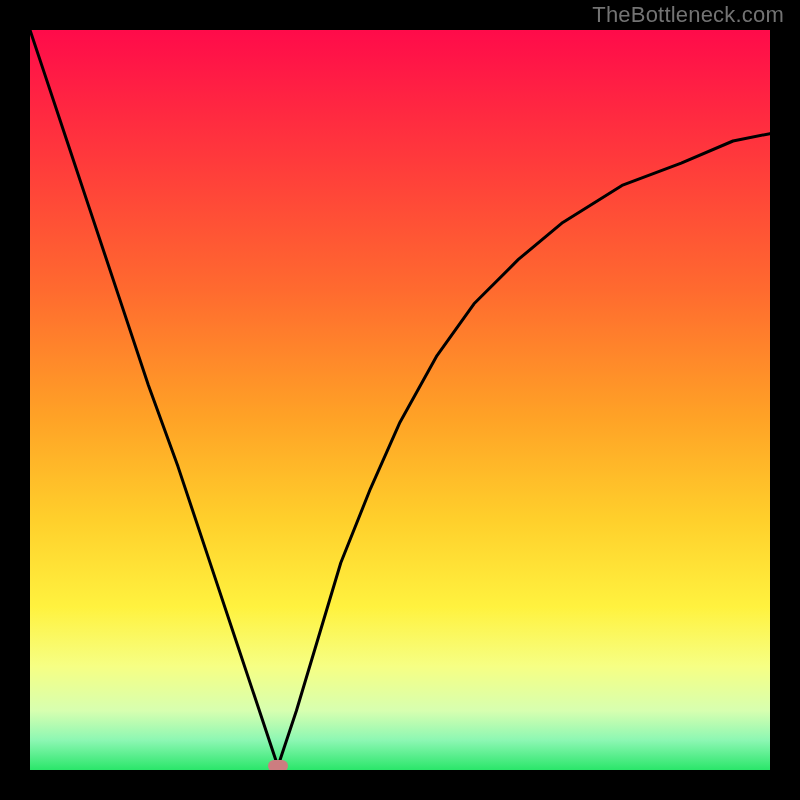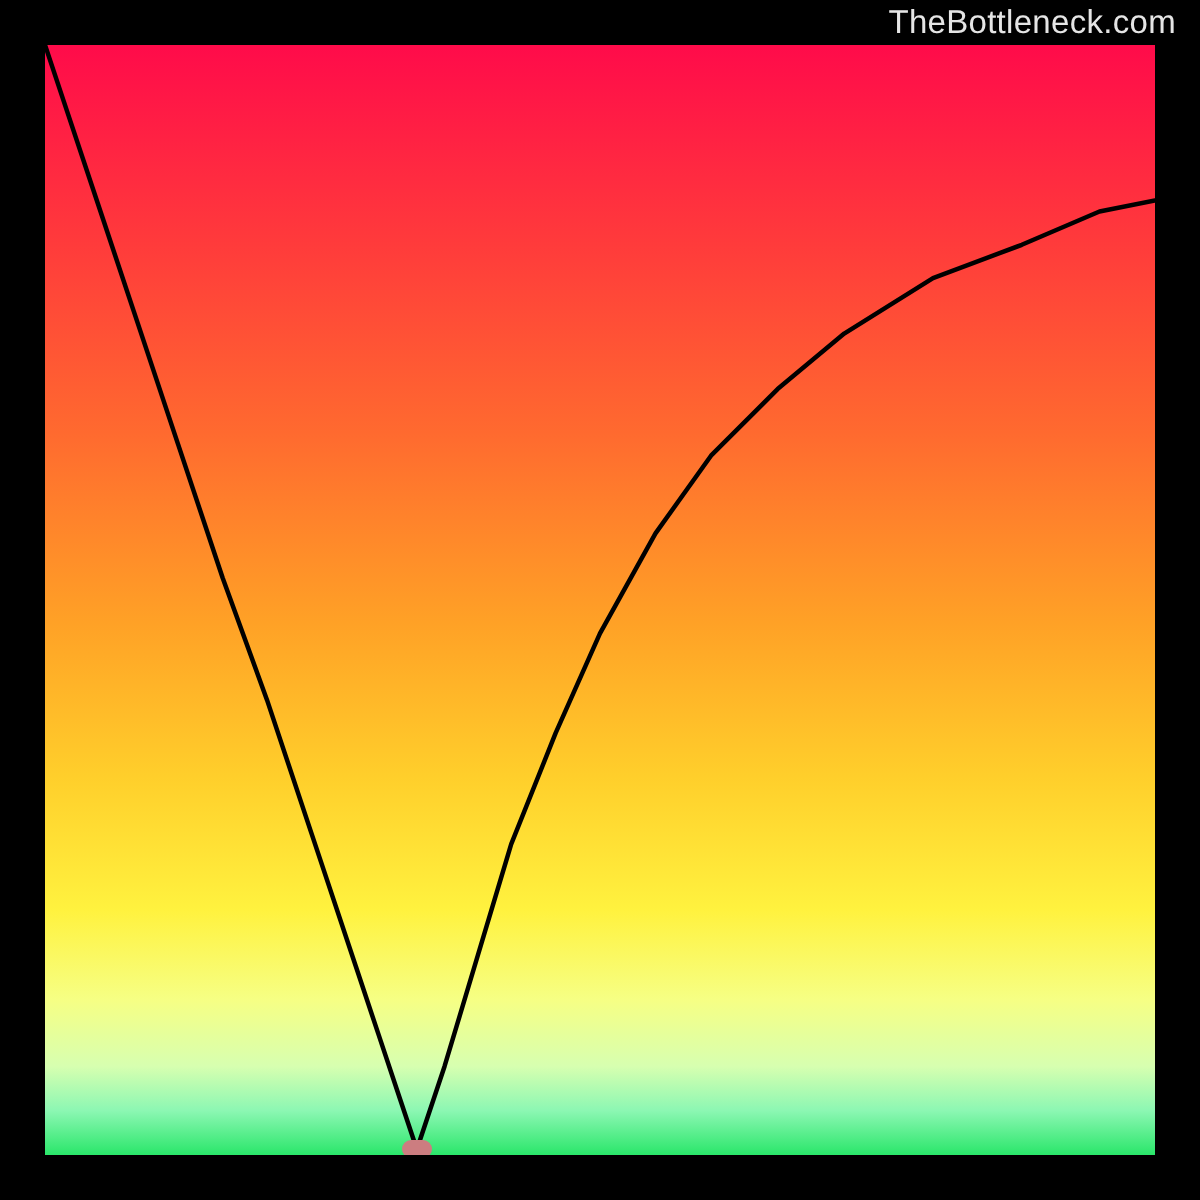--- a/index.html
+++ b/index.html
@@ -14,21 +14,21 @@
   .outer {
     position: relative;
     width: 800px;
     height: 800px;
     background: #000;
   }
   .watermark {
     position: absolute;
     top: 2px;
     right: 16px;
-    color: #e5e5e5;
+    color: #737373;
     font-size: 22px;
     letter-spacing: 0.2px;
     z-index: 50;
   }
   .plot-area {
     position: absolute;
     left: 30px;
     top: 30px;
     width: 740px;
     height: 740px;

